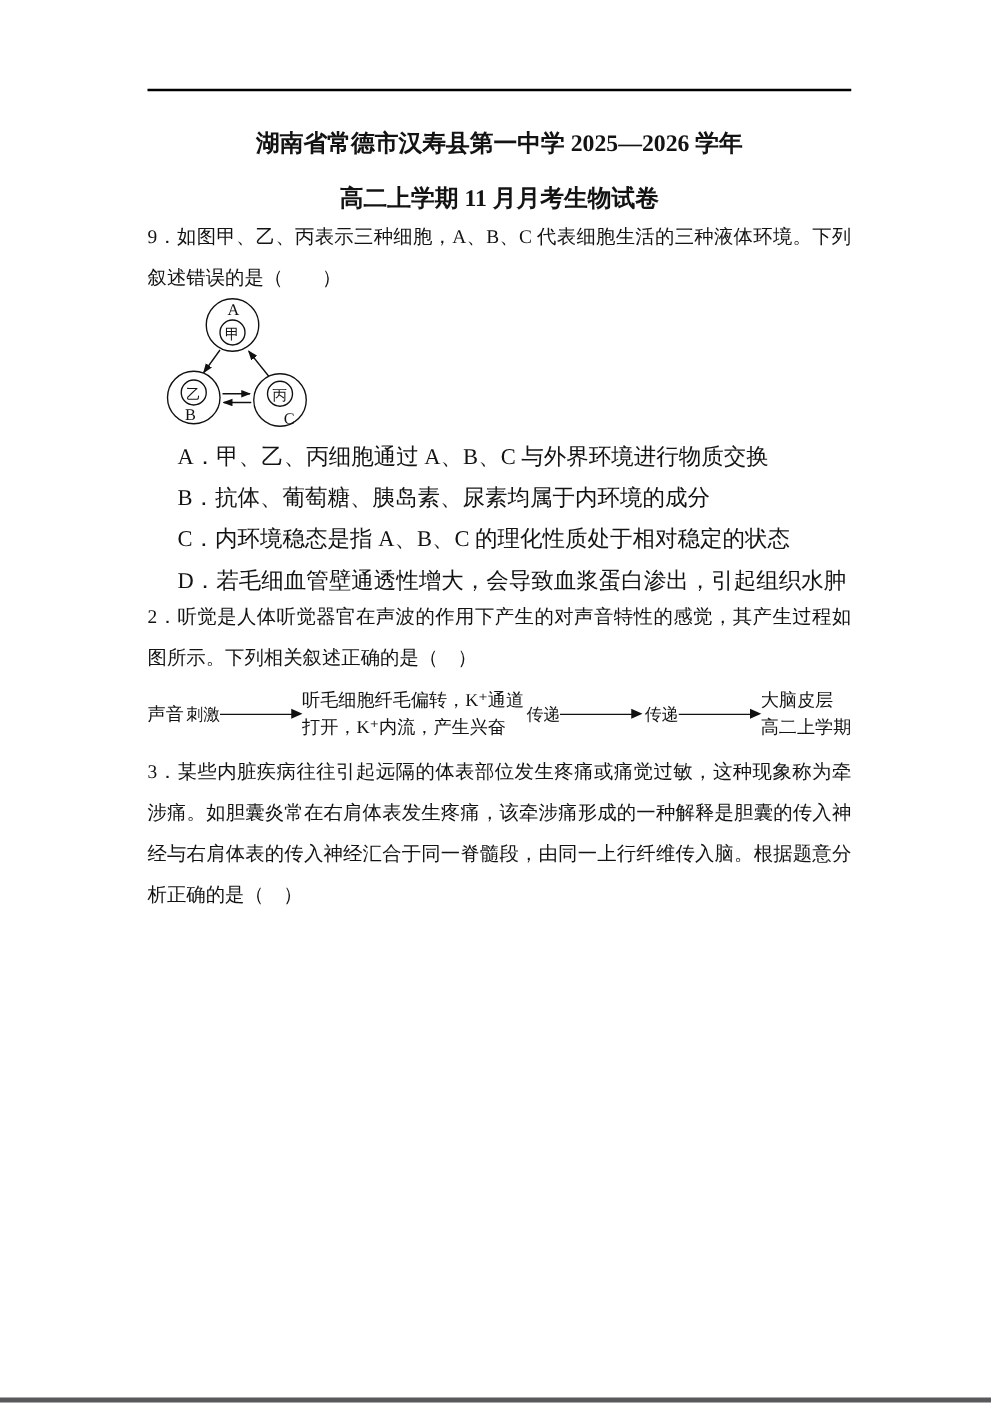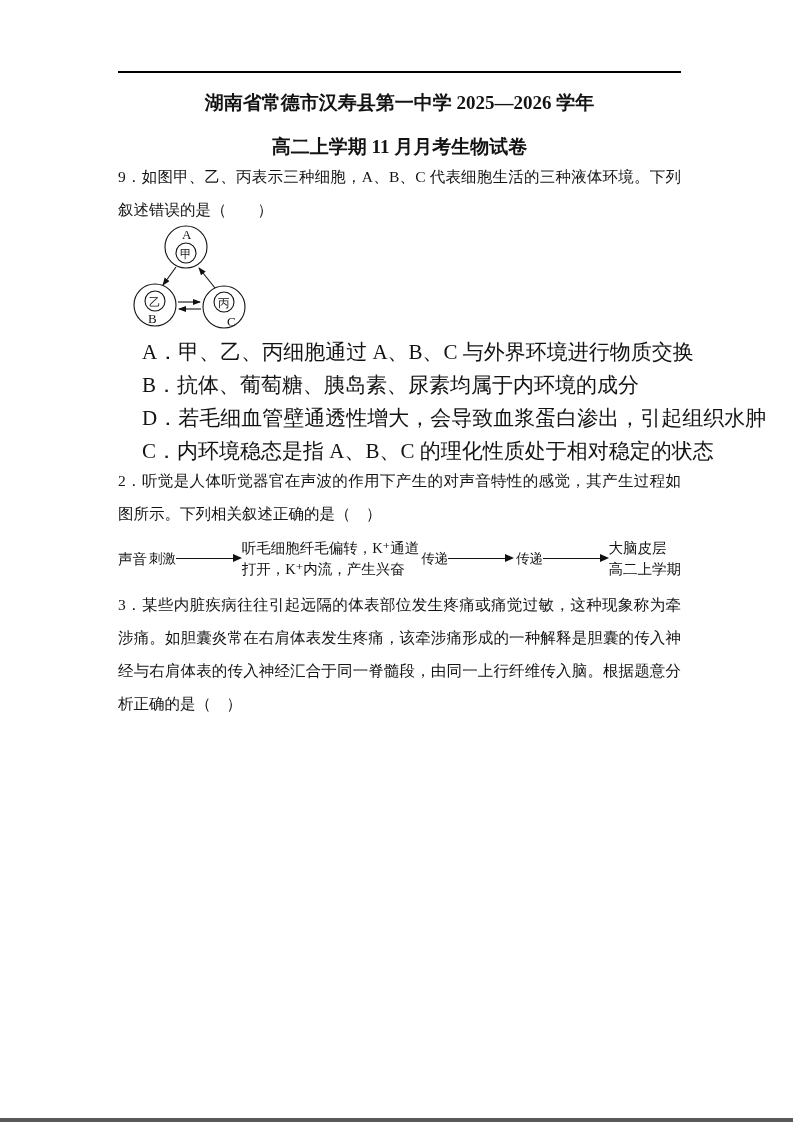--- a/index.html
+++ b/index.html
@@ -13,38 +13,38 @@
   }
   .top-rule {
     position: absolute; top: 71px; left: 118px; width: 563px;
     border-top: 2px solid #000;
   }
   .bottom-edge {
     position: absolute; bottom: 0; left: 0; width: 100%; height: 4px;
     background: #58595b;
   }
   .content {
-    position: absolute; top: 84px; left: 118px; width: 563px;
+    position: absolute; top: 97px; left: 118px; width: 563px;
   }
   .doc-title {
     text-align: center; font-weight: bold; font-size: 19px; line-height: 26px;
   }
   .doc-title.l1 { margin-top: 6px; }
   .doc-title.l2 { margin-top: 18px; }
   .section-heading {
     margin-top: 17px; font-weight: bold; font-size: 15.5px; line-height: 24px;
   }
   .stem {
     font-size: 15.5px; line-height: 33px; text-align: justify;
   }
   .q2-stem { margin-top: -4px; }
   .q3-stem { margin-top: 2px; font-family: Liberation Serif, serif; }
   .options { list-style: none; }
   .options li {
-    font-size: 21px; line-height: 33px; padding-left: 24px;
+    font-size: 18px; line-height: 33px; padding-left: 24px;
     white-space: nowrap;
   }
   
   .cell-diagram {
     display: block; margin: -4px 0 0 10px; width: 140px; height: 114px;
   }
   .cell-diagram circle { fill: none; stroke: #111; stroke-width: 1.1; }
   .cell-diagram line { stroke: #111; stroke-width: 1.1; }
   .cell-diagram text {
     font-family: "Liberation Serif", "DejaVu Serif", serif; fill: #111;
@@ -113,22 +113,22 @@
 
       <circle cx="96" cy="85" r="21"></circle>
       <circle cx="96" cy="80" r="10"></circle>
       <text class="cell-label" x="90" y="85">丙</text>
       <text class="env-label" x="99" y="104">C</text>
     </svg>
 
     <ul class="options">
       <li>A．甲、乙、丙细胞通过 A、B、C 与外界环境进行物质交换</li>
       <li>B．抗体、葡萄糖、胰岛素、尿素均属于内环境的成分</li>
+      <li>C．内环境稳态是指 A、B、C 的理化性质处于相对稳定的状态</li>
       <li>D．若毛细血管壁通透性增大，会导致血浆蛋白渗出，引起组织水肿</li>
-      <li>C．内环境稳态是指 A、B、C 的理化性质处于相对稳定的状态</li>
     </ul>
   </div>
 
   <div>
     <p class="stem q2-stem">2．听觉是人体听觉器官在声波的作用下产生的对声音特性的感觉，其产生过程如图所示。下列相关叙述正确的是（　）</p>
 
     <div class="flow">
       <div class="flow-text">声音</div>
       <div class="f-arrow">
         <span class="albl">刺激</span>

